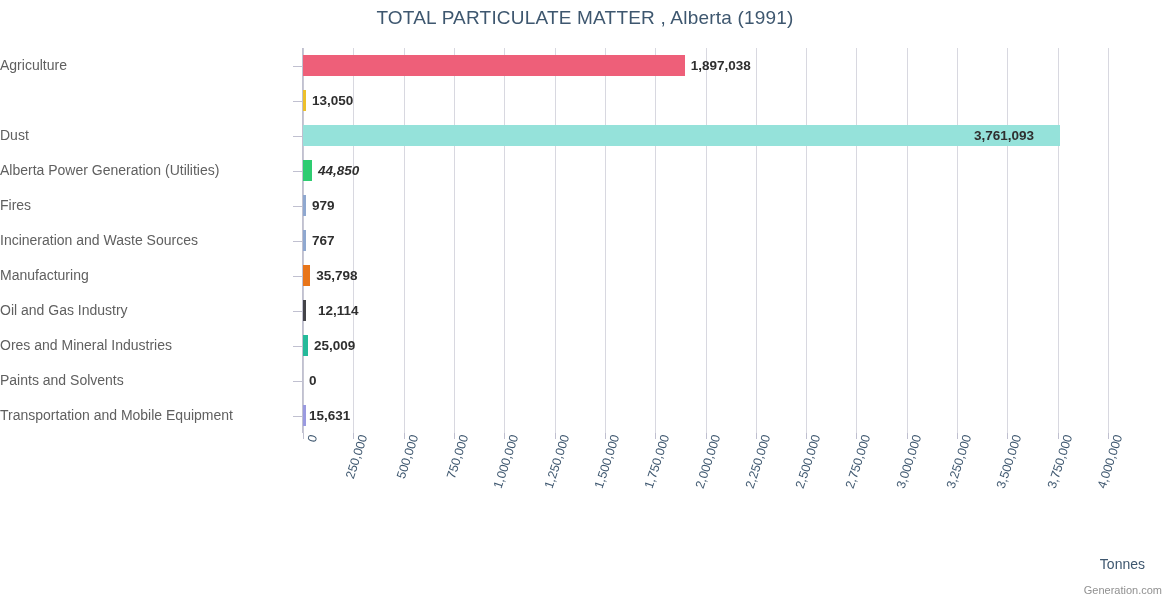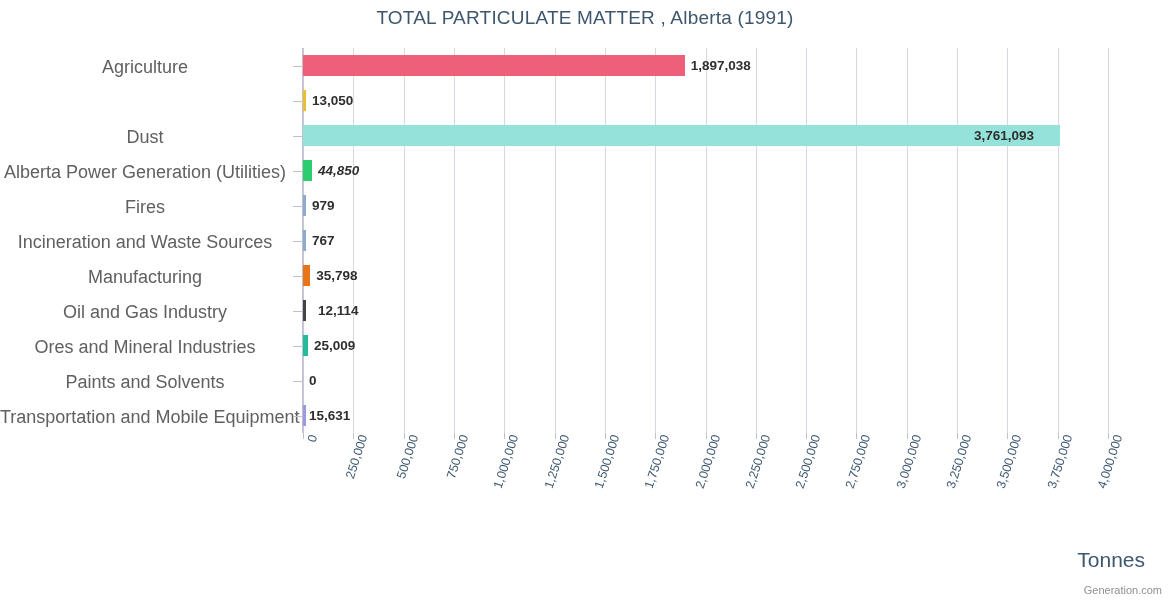--- a/index.html
+++ b/index.html
@@ -65,22 +65,22 @@
     width: 9px;
     height: 1px;
     background: #C0C0D0;
   }
 
   
   .cat-label {
     position: absolute;
     right: 0;
     width: 290px;
-    text-align: center;
-    font-size: 18px;
+    text-align: left;
+    font-size: 14px;
     color: #606060;
     white-space: nowrap;
     font-family: "Liberation Sans", sans-serif;
   }
   .cat-labels {
     position: absolute;
     left: 0;
     top: 48px;
     width: 290px;
     height: 385px;
@@ -125,21 +125,21 @@
     width: 1px;
     height: 6px;
     background: #C0C0D0;
   }
 
   
   .axis-title {
     position: absolute;
     right: 25px;
     bottom: 28px;
-    font-size: 21px;
+    font-size: 14px;
     color: #3E576F;
     font-family: "Liberation Sans", sans-serif;
   }
   .credit {
     position: absolute;
     right: 8px;
     bottom: 4px;
     font-size: 11px;
     color: #909090;
     font-family: "Liberation Sans", sans-serif;

